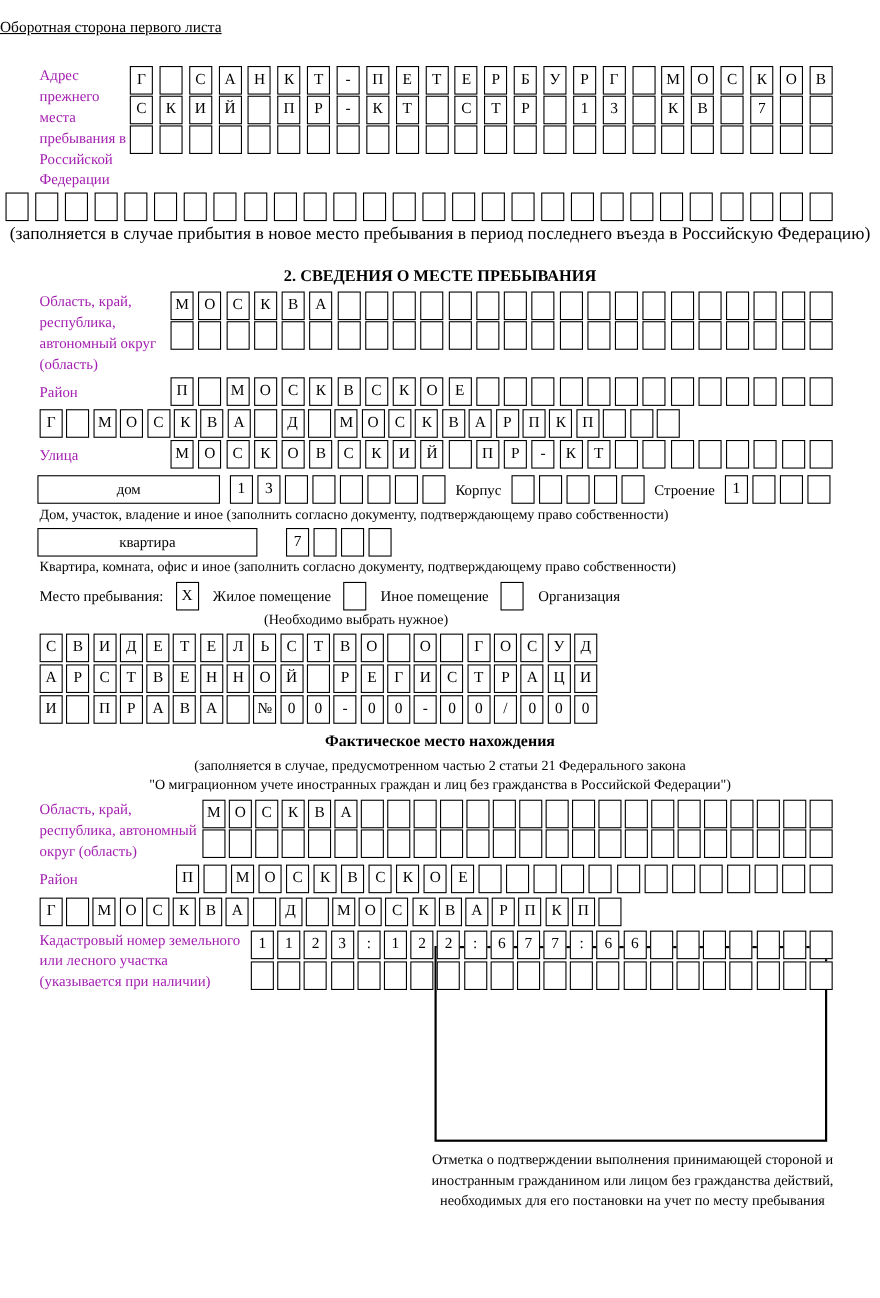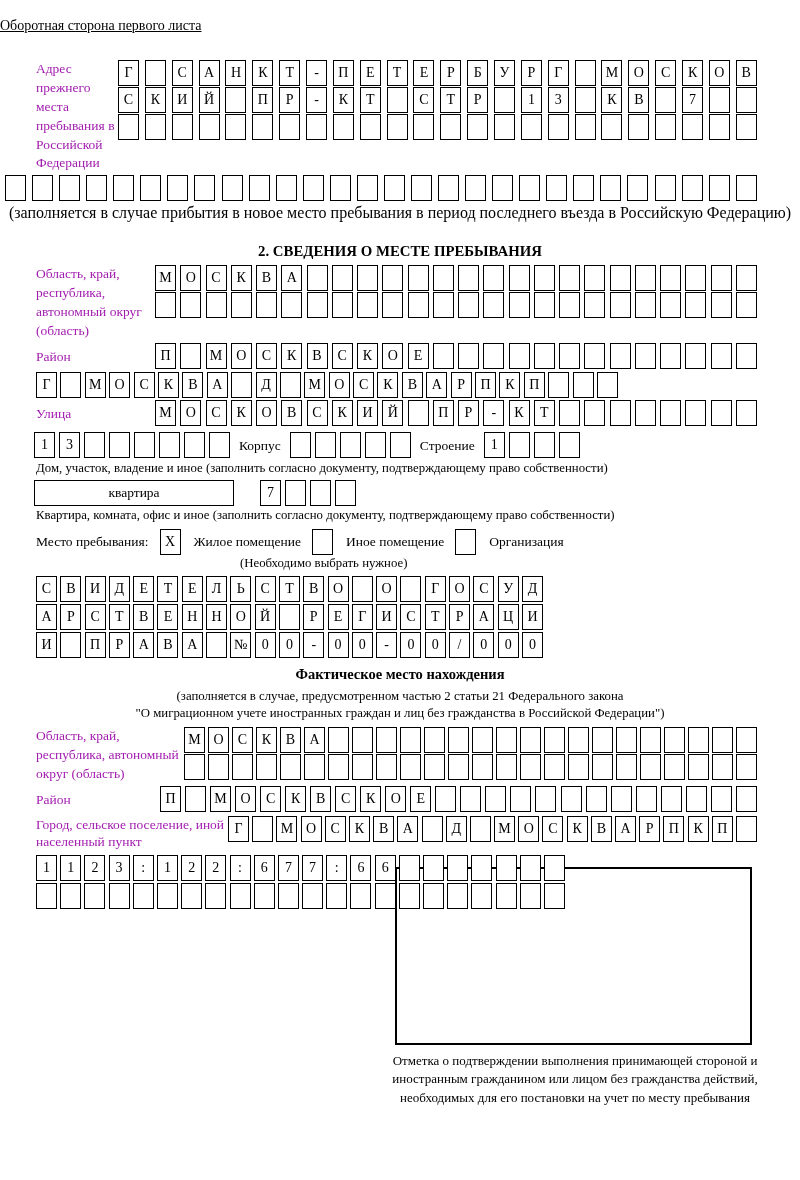--- a/index.html
+++ b/index.html
@@ -363,20 +363,21 @@
       <span class="cell"></span>
       <span class="cell"></span>
       <span class="cell"></span>
       <span class="cell"></span>
       <span class="cell"></span>
       <span class="cell"></span>
     </div>
 </div>
 
 <div class="house-row">
+  <div class="wide-box house-box">дом</div>
   <div class="cellgroup">
       <span class="cell">1</span>
       <span class="cell">3</span>
       <span class="cell"></span>
       <span class="cell"></span>
       <span class="cell"></span>
       <span class="cell"></span>
       <span class="cell"></span>
       <span class="cell"></span>
     </div>
@@ -580,21 +581,20 @@
       <span class="cell"></span>
       <span class="cell"></span>
       <span class="cell"></span>
       <span class="cell"></span>
       <span class="cell"></span>
       <span class="cell"></span>
     </div>
 </div>
 
 <div class="fieldblock city2">
-  <div class="flabel">Город, сельское поселение, иной населенный пункт</div>
   <div class="cellrow">
       <span class="cell">Г</span>
       <span class="cell"></span>
       <span class="cell">М</span>
       <span class="cell">О</span>
       <span class="cell">С</span>
       <span class="cell">К</span>
       <span class="cell">В</span>
       <span class="cell">А</span>
       <span class="cell"></span>
@@ -608,20 +608,21 @@
       <span class="cell">А</span>
       <span class="cell">Р</span>
       <span class="cell">П</span>
       <span class="cell">К</span>
       <span class="cell">П</span>
       <span class="cell"></span>
     </div>
 </div>
 
 <div class="fieldblock cad">
+  <div class="flabel">Кадастровый номер земельного или лесного участка (указывается при наличии)</div>
   <div class="rows">
     <div class="cellrow">
         <span class="cell">1</span>
         <span class="cell">1</span>
         <span class="cell">2</span>
         <span class="cell">3</span>
         <span class="cell">:</span>
         <span class="cell">1</span>
         <span class="cell">2</span>
         <span class="cell">2</span>

